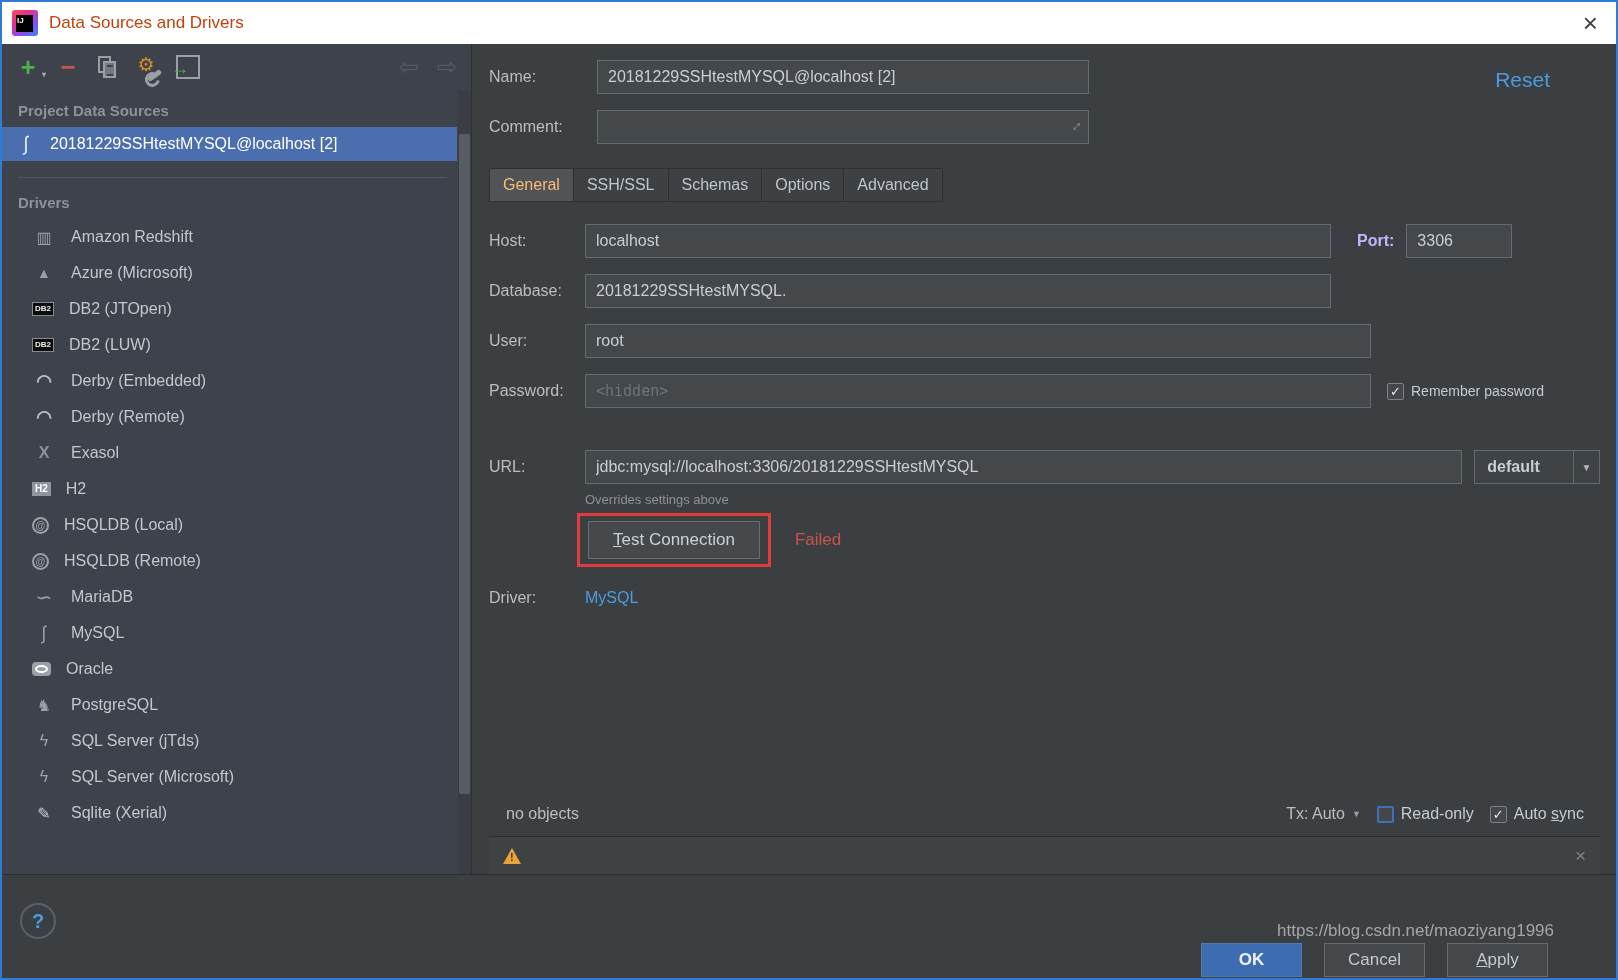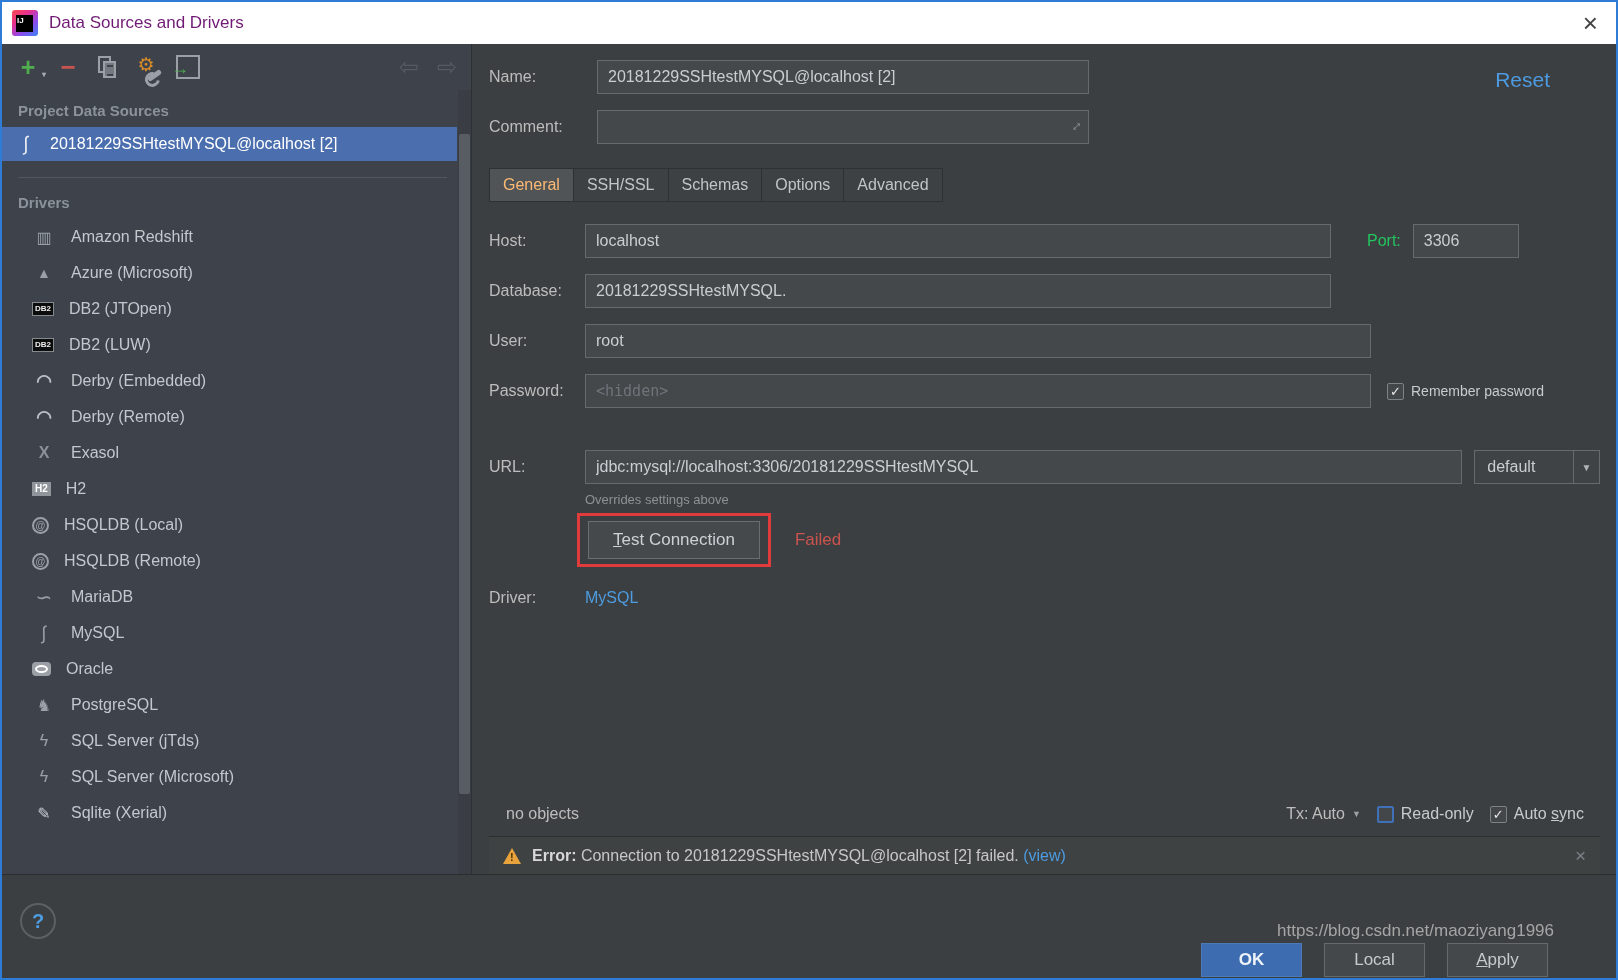--- a/index.html
+++ b/index.html
@@ -5,21 +5,21 @@
   * { box-sizing: border-box; margin: 0; padding: 0; }
   html,body { width: 1618px; height: 980px; }
   body { font-family: "Liberation Sans", sans-serif; background: #2b2b2b; }
 
   .window { width: 1618px; height: 980px; border: 2px solid var(--window_border); display: flex; flex-direction: column; background: #3c3f41; }
 
   
   .titlebar { height: 42px; background: #ffffff; display: flex; align-items: center; padding: 0 18px 0 10px; flex-shrink: 0; }
   .app-icon { width: 26px; height: 26px; border-radius: 3px; background: linear-gradient(140deg, #fc4d4d 0%, #e8308a 32%, #8a4cf0 66%, #3b86f2 100%); position: relative; flex-shrink: 0; }
   .app-icon::after { content: "IJ"; position: absolute; left: 4px; top: 5px; width: 16px; height: 16px; background: #000; color: #fff; font-size: 8px; font-weight: bold; display: flex; align-items: flex-start; justify-content: flex-start; padding: 1px 0 0 1px; }
-  .title-text { margin-left: 11px; font-size: 17px; color: #701a75; }
+  .title-text { margin-left: 11px; font-size: 17px; color: #c2410c; }
   .title-close { margin-left: auto; font-size: 26px; color: #444; line-height: 1; cursor: default; }
 
   .main { flex: 1; display: flex; min-height: 0; }
 
   
   .left { width: 470px; background: #3d424b; border-right: 1px solid #2e3134; position: relative; display: flex; flex-direction: column; flex-shrink: 0; }
   .ltoolbar { height: 46px; display: flex; align-items: center; padding: 0 14px; gap: 16px; flex-shrink: 0; }
   .tbi { display: inline-flex; align-items: center; justify-content: center; min-width: 24px; height: 26px; cursor: default; }
   .tb-add { color: var(--add_green); font-size: 25px; font-weight: bold; position: relative; }
   .tb-add .mini-arrow { font-size: 8px; color: #a7adb3; position: absolute; right: -6px; bottom: 1px; }
@@ -74,32 +74,32 @@
   .comment-wrap { position: relative; width: 492px; }
   .comment-wrap .tfield { width: 100%; }
   .expand-icon { position: absolute; right: 8px; top: 7px; color: #8a8f94; font-size: 15px; display: inline-block; transform: rotate(45deg); }
 
   .tabs { display: flex; margin: 8px 0 22px 0; flex-shrink: 0; }
   .tab { padding: 7px 13px; font-size: 16px; color: #c0c5c9; background: #3e4143; border: 1px solid #2e3133; border-right: none; cursor: pointer; }
   .tab:last-child { border-right: 1px solid #2e3133; }
   .tab.active { background: #505456; color: #fdba74; }
 
   .w-host { width: 746px; } .w-port { width: 106px; margin-left: 12px; }
-  .port-label { margin-left: 36px; color: #22c55e; font-size: 16px; }
+  .port-label { margin-left: 26px; color: #c4b5fd; font-size: 16px; font-weight: bold; }
   .w-db { width: 746px; } .w-user { width: 786px; } .w-pass { width: 786px; }
 
   .cb { width: 17px; height: 17px; background: #43474a; border: 1px solid #7d8287; border-radius: 2px; display: inline-flex; align-items: center; justify-content: center; color: #eaeaea; font-size: 13px; flex-shrink: 0; cursor: pointer; }
   .cb.checked::after { content: "✓"; }
   .cb.focus-blue { border: 2px solid #3f71b8; }
   .cb-label { color: #c6cbd0; font-size: 14px; margin-left: 7px; }
   .remember-group { display: flex; align-items: center; margin-left: 16px; }
 
   .url-row { margin-top: 26px; margin-bottom: 0; }
   .w-url { width: 907px; }
-  .combo { margin-left: 12px; width: 130px; height: 34px; border: 1px solid #646a6e; background: #404346; display: flex; align-items: center; cursor: pointer; }
+  .combo { margin-left: 12px; width: 130px; height: 34px; border: 1px solid #646a6e; background: #404346; display: flex; align-items: center; cursor: pointer; font-weight: bold; }
   .combo-text { flex: 1; padding-left: 12px; color: #c9ced3; font-size: 16px; }
   .combo-arrow { width: 26px; align-self: stretch; border-left: 1px solid #646a6e; display: flex; align-items: center; justify-content: center; color: #b0b5ba; font-size: 10px; }
 
   .overrides-note { margin: 8px 0 0 96px; color: #8c9196; font-size: 13px; flex-shrink: 0; }
 
   .test-row { display: flex; align-items: center; margin: 6px 0 0 88px; flex-shrink: 0; }
   .test-annotation { border: 3px solid var(--annotation_red); padding: 5px 8px; display: inline-block; }
   .test-btn { height: 38px; padding: 0 24px; background: #46494c; border: 1px solid #6a6e71; color: #ccd1d6; font-size: 17px; font-family: "Liberation Sans", sans-serif; cursor: pointer; }
   .mn { text-decoration: underline; }
   .failed-text { margin-left: 24px; color: var(--error_red); font-size: 17px; }
@@ -361,33 +361,32 @@
             </span>
             <span class="sync-group">
               <span class="cb checked" data-name="auto-sync-checkbox"></span>
               <span class="cb-label" style="font-size:16px" data-name="auto-sync-label"><span>Auto </span><span class="mn">s</span><span>ync</span></span>
             </span>
           </span>
         </div>
 
         <div class="error-bar" data-name="error-banner">
           <span class="warn-triangle" data-name="warning-icon"></span>
-          <span class="error-text" data-name="error-message"><span class="error-prefix">Error:</span><span> Connection to 20181229SSHtestMYSQL@localhost [2] failed. </span><span class="link" data-name="view-error-link">(view)</span></span>
           <span class="error-close" data-name="dismiss-error-icon">×</span>
         </div>
 
       </div>
     </div>
   </div>
 
   <div class="bottombar" data-name="dialog-footer">
     <div class="help-circle" data-name="help-button">?</div>
     <div class="btn-group">
       <button class="btn btn-ok" data-name="ok-button">OK</button>
-      <button class="btn btn-plain" data-name="cancel-button">Local</button>
+      <button class="btn btn-plain" data-name="cancel-button">Cancel</button>
       <button class="btn btn-plain" data-name="apply-button">
           <span class="mn">A</span>
           <span>pply</span>
         </button>
     </div>
     <div class="watermark" data-name="watermark-text">https://blog.csdn.net/maoziyang1996</div>
   </div>
 
 </div>
 

